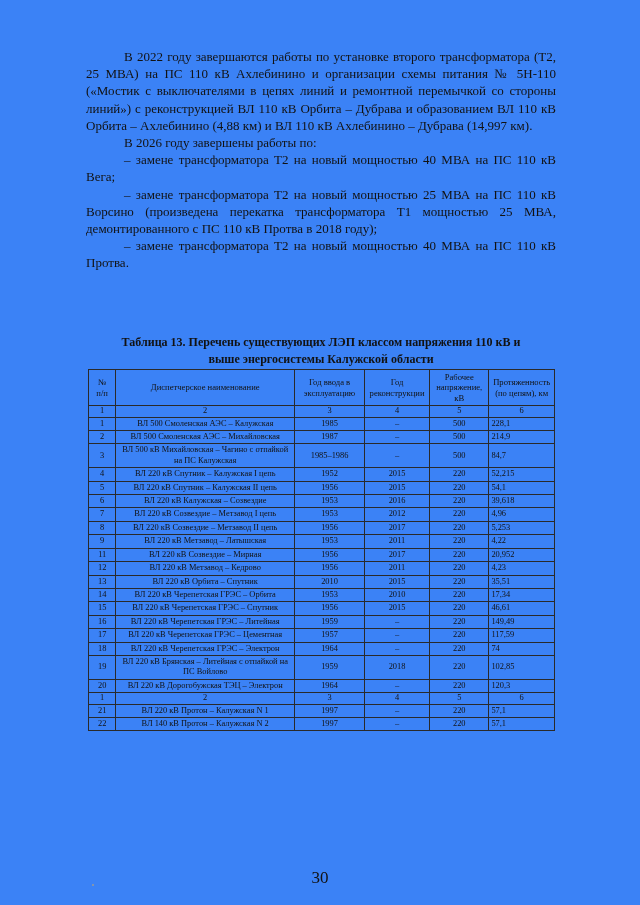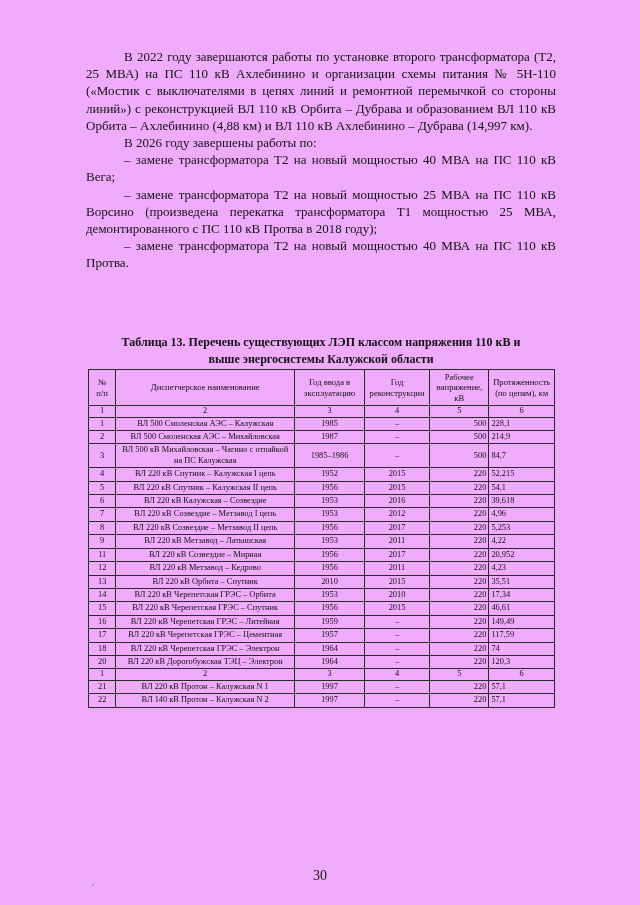--- a/index.html
+++ b/index.html
@@ -13,21 +13,21 @@
     position: relative;
     font-family: "Liberation Serif", "DejaVu Serif", serif;
     color: #121212;
     overflow: hidden;
   }
   .page {
     position: absolute;
     left: 0; top: 0;
     width: 640px;
     height: 905px;
-    background: #f0abfc;
+    background: #3b82f6;
   }
   .body-text {
     position: absolute;
     left: 86px;
     top: 48px;
     width: 470px;
   }
   p.para {
     margin: 0;
     font-size: 13.0px;
@@ -64,34 +64,34 @@
   }
   table.lep th {
     text-align: center;
     padding: 2px 1px;
     font-size: 8.6px;
   }
   .c-num   { width: 26px;  text-align: center; }
   .c-name  { width: 205px; text-align: center; padding-left: 3px; }
   .c-year  { width: 69px;  text-align: center; }
   .c-recon { width: 62px;  text-align: center; }
-  .c-volt  { width: 57px;  text-align: right; }
+  .c-volt  { width: 57px;  text-align: center; }
   .c-len   { width: 62px;  text-align: left; }
   tr.colnums td {
     text-align: center;
     font-size: 8.4px;
     padding: 0px 1px;
   }
   .pagenum {
     position: absolute;
     left: 0;
     top: 868px;
     width: 640px;
     text-align: center;
-    font-size: 14px;
+    font-size: 17px;
   }
   .speck {
     position: absolute;
     left: 92px;
     top: 884px;
     width: 2px;
     height: 2px;
     background: #9a9a9a;
     border-radius: 50%;
   }
@@ -280,20 +280,28 @@
         </tr>
         <tr>
           <td class="c-num">18</td>
           <td class="c-name">ВЛ 220 кВ Черепетская ГРЭС – Электрон</td>
           <td class="c-year">1964</td>
           <td class="c-recon">–</td>
           <td class="c-volt">220</td>
           <td class="c-len">74</td>
         </tr>
         <tr>
+          <td class="c-num">19</td>
+          <td class="c-name">ВЛ 220 кВ Брянская – Литейная с отпайкой на ПС Войлово</td>
+          <td class="c-year">1959</td>
+          <td class="c-recon">2018</td>
+          <td class="c-volt">220</td>
+          <td class="c-len">102,85</td>
+        </tr>
+        <tr>
           <td class="c-num">20</td>
           <td class="c-name">ВЛ 220 кВ Дорогобужская ТЭЦ – Электрон</td>
           <td class="c-year">1964</td>
           <td class="c-recon">–</td>
           <td class="c-volt">220</td>
           <td class="c-len">120,3</td>
         </tr>
         <tr class="colnums">
           <td class="c-num">1</td>
           <td class="c-name">2</td>

